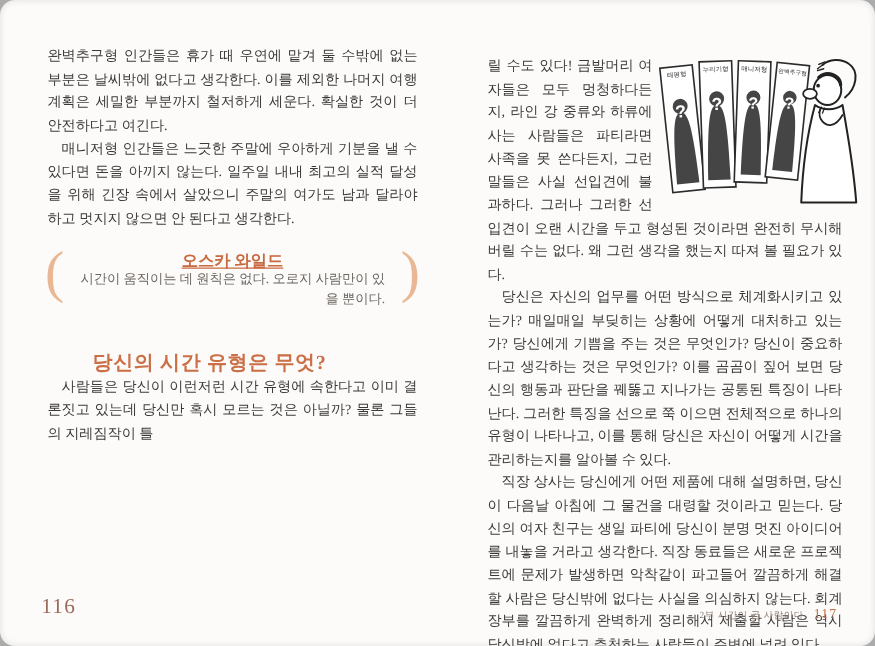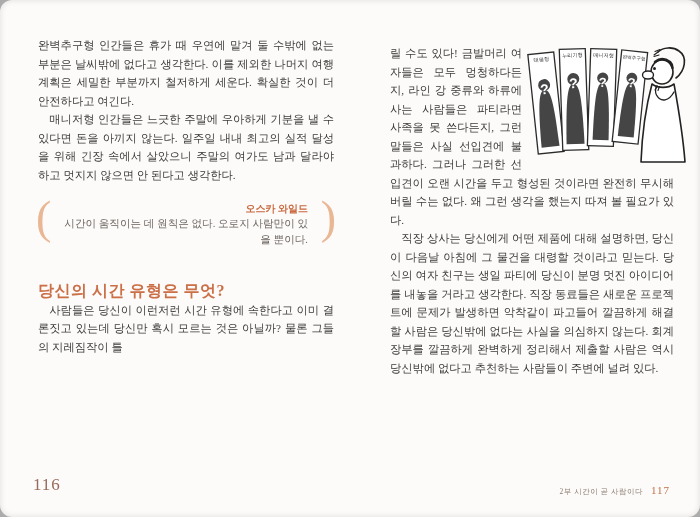--- a/index.html
+++ b/index.html
@@ -37,34 +37,36 @@
   .paren{
     position:absolute;top:-2px;
     font-size:46px;line-height:46px;
     color:#eab795;font-weight:400;
     font-family:"Liberation Serif",serif;
   }
   .paren.open{left:-2px;}
   .paren.close{right:-2px;}
   .quote-author{
     color:#c8693f;font-weight:bold;
-    font-size:10px;line-height:15px;
-    text-align:right;
+    font-size:13px;line-height:15px;
+    text-align:center;
+    text-decoration:underline;
   }
   .quote-text{
     color:#6b6561;font-size:10.6px;line-height:16px;
     text-align:right;
   }
   
   .section-heading{
     margin-top:32px;
     color:#cb6f47;
     font-size:16px;font-weight:bold;
     letter-spacing:.5px;
     text-align:left;
+    margin-left:36px;
   }
   .section-para{margin-top:12px;}
   
   .figure{
     float:right;
     width:160px;height:112px;
     margin:0 -16px 4px 8px;
     overflow:visible;
   }
   .figure svg{overflow:visible;display:block;}
@@ -155,20 +157,21 @@
           <circle cx="16.5" cy="24.5" r="1.5" fill="#222222"></circle>
           <path d="M14,40 C8,62 4,92 3,118 L47,118 C45,92 40,62 36,40 C30,44.5 20,44.5 14,40 Z" fill="#ffffff" stroke="#222222" stroke-width="1.6" stroke-linejoin="round"></path>
           <path d="M36,48 C31,57 23,59 18.5,51 C17,48 17.5,44 19,42" fill="none" stroke="#222222" stroke-width="1.4" stroke-linecap="round"></path>
           <path d="M19,42 l-2,4 M21.5,42.5 l-1.5,4" stroke="#222222" stroke-width="1.1" fill="none" stroke-linecap="round"></path>
         </g>
       </svg>
     </div>
 
     <div>
         <p>릴 수도 있다! 금발머리 여자들은 모두 멍청하다든지, 라인 강 중류와 하류에 사는 사람들은 파티라면 사족을 못 쓴다든지, 그런 말들은 사실 선입견에 불과하다. 그러나 그러한 선입견이 오랜 시간을 두고 형성된 것이라면 완전히 무시해 버릴 수는 없다. 왜 그런 생각을 했는지 따져 볼 필요가 있다.</p>
+        <p>당신은 자신의 업무를 어떤 방식으로 체계화시키고 있는가? 매일매일 부딪히는 상황에 어떻게 대처하고 있는가? 당신에게 기쁨을 주는 것은 무엇인가? 당신이 중요하다고 생각하는 것은 무엇인가? 이를 곰곰이 짚어 보면 당신의 행동과 판단을 꿰뚫고 지나가는 공통된 특징이 나타난다. 그러한 특징을 선으로 쭉 이으면 전체적으로 하나의 유형이 나타나고, 이를 통해 당신은 자신이 어떻게 시간을 관리하는지를 알아볼 수 있다.</p>
         <p>직장 상사는 당신에게 어떤 제품에 대해 설명하면, 당신이 다음날 아침에 그 물건을 대령할 것이라고 믿는다. 당신의 여자 친구는 생일 파티에 당신이 분명 멋진 아이디어를 내놓을 거라고 생각한다. 직장 동료들은 새로운 프로젝트에 문제가 발생하면 악착같이 파고들어 깔끔하게 해결할 사람은 당신밖에 없다는 사실을 의심하지 않는다. 회계 장부를 깔끔하게 완벽하게 정리해서 제출할 사람은 역시 당신밖에 없다고 추천하는 사람들이 주변에 널려 있다.</p>
       </div>
   </div>
 
   <div class="footer-right">
     <span class="footer-chapter">2부 시간이 곧 사람이다</span>
     <span class="pagenum-right">117</span>
   </div>
 
 </div>

